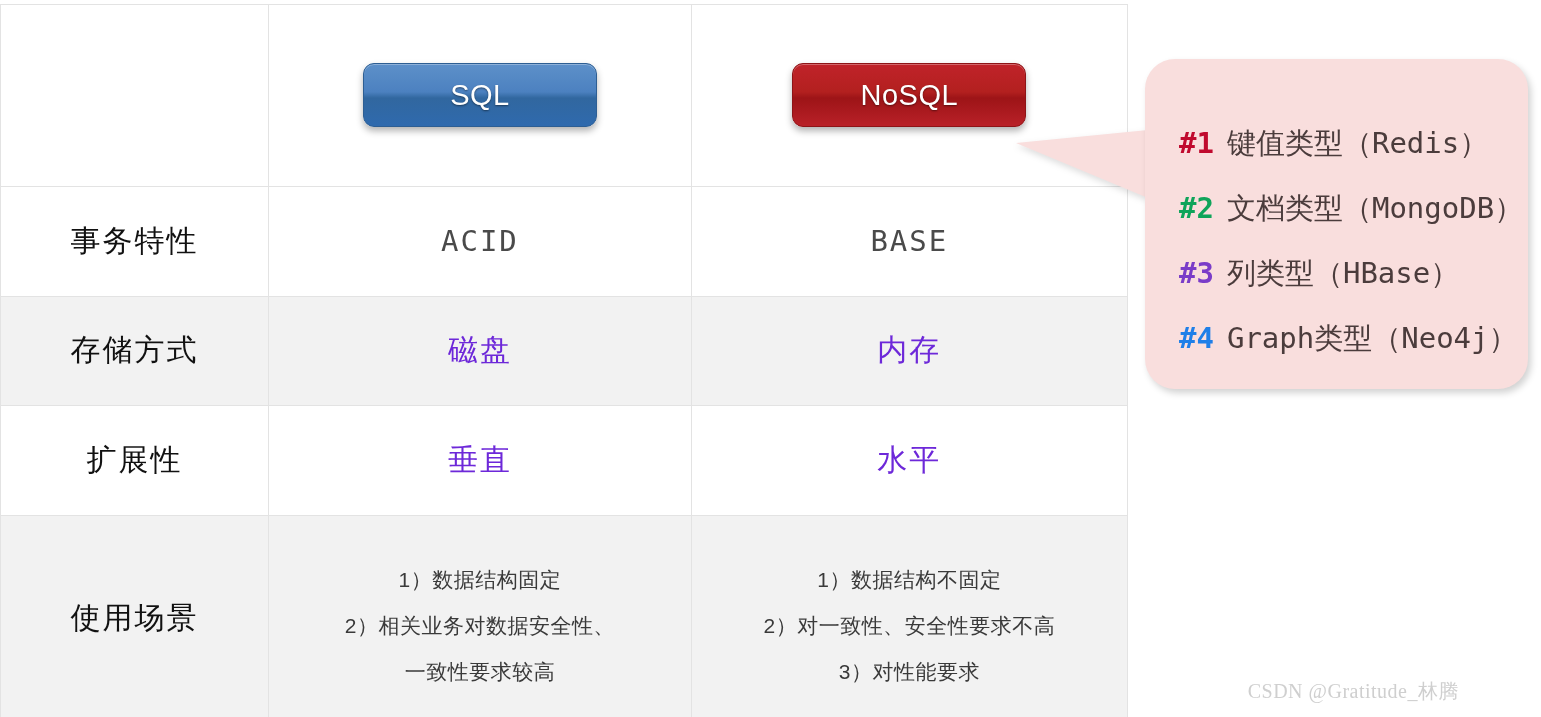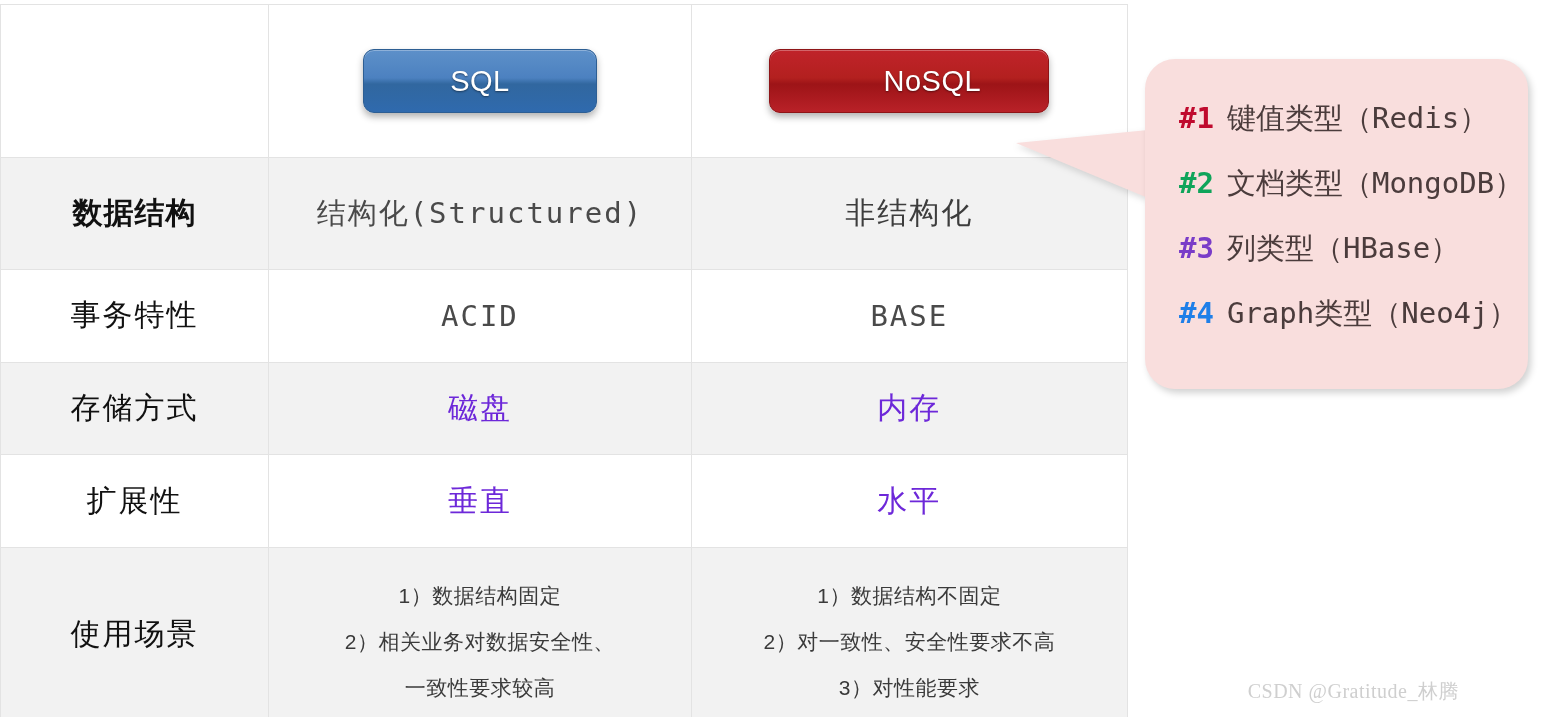--- a/index.html
+++ b/index.html
@@ -45,21 +45,20 @@
     box-shadow:0 4px 7px rgba(0,0,0,.30), inset 0 1px 0 rgba(255,255,255,.30);
     vertical-align:middle;
   }
   .pill-sql{
     background:linear-gradient(to bottom,#5d90c9 0%,#4c81c0 45%,#31679f 55%,#2f6aae 100%);
     border:1px solid #2d5e93;
   }
   .pill-nosql{
     background:linear-gradient(to bottom,#c0232a 0%,#b3201f 45%,#9d1417 55%,#b92128 100%);
     border:1px solid #8e1417;
-    padding-left:46px;
   }
 
   
   .lbl{
     font-size:30px;
     color:#111111;
     letter-spacing:2px;
   }
   .lbl.bold{font-weight:bold;letter-spacing:1px;}
 
@@ -104,21 +103,21 @@
 
   
   .callout{
     position:absolute;
     left:1145px;top:55px;
     width:383px;height:330px;
     background:#f9dedd;
     border-radius:30px;
     box-shadow:3px 4px 7px rgba(0,0,0,.18);
     box-sizing:border-box;
-    padding:27px 0 0 34px;
+    padding:52px 0 0 34px;
   }
   .callout-tail{
     position:absolute;
     left:1016px;top:126px;
     width:0;height:0;
     border-top:13px solid transparent;
     border-bottom:55px solid transparent;
     border-right:132px solid #f9dedd;
     filter:drop-shadow(0px 3px 3px rgba(0,0,0,.13));
   }
@@ -158,25 +157,20 @@
       <tr class="hdr">
         <td></td>
         <td>
           <span class="pill pill-sql">SQL</span>
         </td>
         <td>
           <span class="pill pill-nosql">NoSQL</span>
         </td>
       </tr>
 
-      <tr class="row-grey r1">
-        <td class="lbl bold">数据结构</td>
-        <td class="val mono-strong">结构化(Structured)</td>
-        <td class="val cjk">非结构化</td>
-      </tr>
 
 
 
       <tr class="row-white r4">
         <td class="lbl">事务特性</td>
         <td class="val mono-strong">ACID</td>
         <td class="val mono-strong">BASE</td>
       </tr>
 
       <tr class="row-grey r5">

